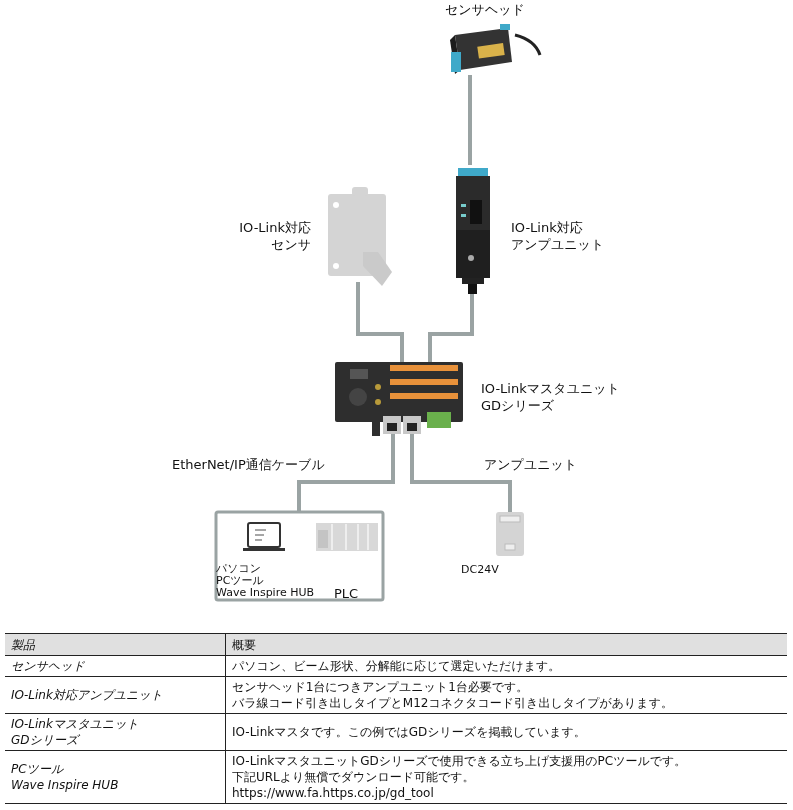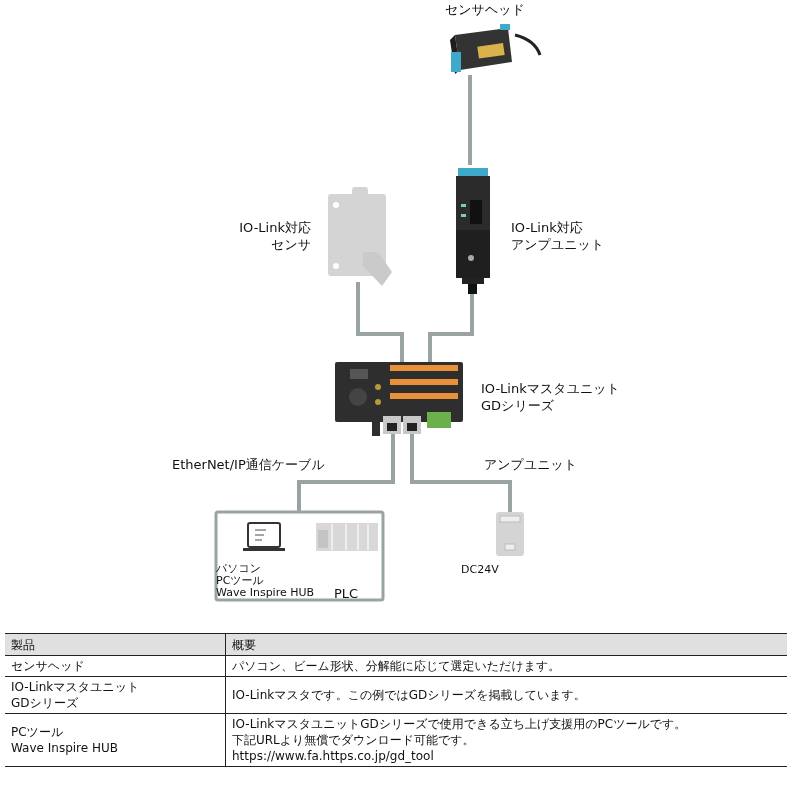--- a/index.html
+++ b/index.html
@@ -8,21 +8,21 @@
   .lbl { position: absolute; font-size: 13px; line-height: 16px; color: #111; white-space: nowrap; }
   .lbl.right { text-align: right; }
   .lbl.center { }
   svg.diagram { position: absolute; left: 0; top: 0; }
   table.spec { position: absolute; left: 5px; top: 633px; width: 782px; border-collapse: collapse;
                font-size: 12px; line-height: 16px; }
   table.spec th, table.spec td { text-align: left; vertical-align: middle; padding: 2px 6px; font-weight: normal; }
   table.spec th { background: #e0e0e0; border-top: 1.5px solid #222; border-bottom: 1px solid #222; height: 17px; }
   table.spec td { border-bottom: 1px solid #222; }
   table.spec tr:last-child td { border-bottom: 1.5px solid #222; }
-  table.spec .c1 { width: 208px; border-right: 1px solid #222; }
+  table.spec .c1 { width: 208px; border-right: 1px solid #222; font-style: italic; }
   .multiline { white-space: pre-line; }
 </style>
 </head>
 <body>
 
 <svg class="diagram" width="793" height="630" viewBox="0 0 793 630">
 
   <g fill="none" stroke="#9aa3a3" stroke-width="4">
     <path d="M470 75 L470 165"></path>
     <path d="M472 292 L472 334 L430 334 L430 372"></path>
@@ -130,20 +130,25 @@
       <th class="c1">製品</th>
       <th>概要</th>
     </tr>
   </thead>
   <tbody>
     <tr style="height:21px;">
       <td class="c1 multiline">センサヘッド</td>
       <td class="multiline">パソコン、ビーム形状、分解能に応じて選定いただけます。</td>
     </tr>
     <tr style="height:36px;">
+      <td class="c1 multiline">IO-Link対応アンプユニット</td>
+      <td class="multiline">センサヘッド1台につきアンプユニット1台必要です。
+バラ線コード引き出しタイプとM12コネクタコード引き出しタイプがあります。</td>
+    </tr>
+    <tr style="height:36px;">
       <td class="c1 multiline">IO-Linkマスタユニット
 GDシリーズ</td>
       <td class="multiline">IO-Linkマスタです。この例ではGDシリーズを掲載しています。</td>
     </tr>
     <tr style="height:52px;">
       <td class="c1 multiline">PCツール
 Wave Inspire HUB</td>
       <td class="multiline">IO-LinkマスタユニットGDシリーズで使用できる立ち上げ支援用のPCツールです。
 下記URLより無償でダウンロード可能です。
 https://www.fa.https.co.jp/gd_tool</td>

